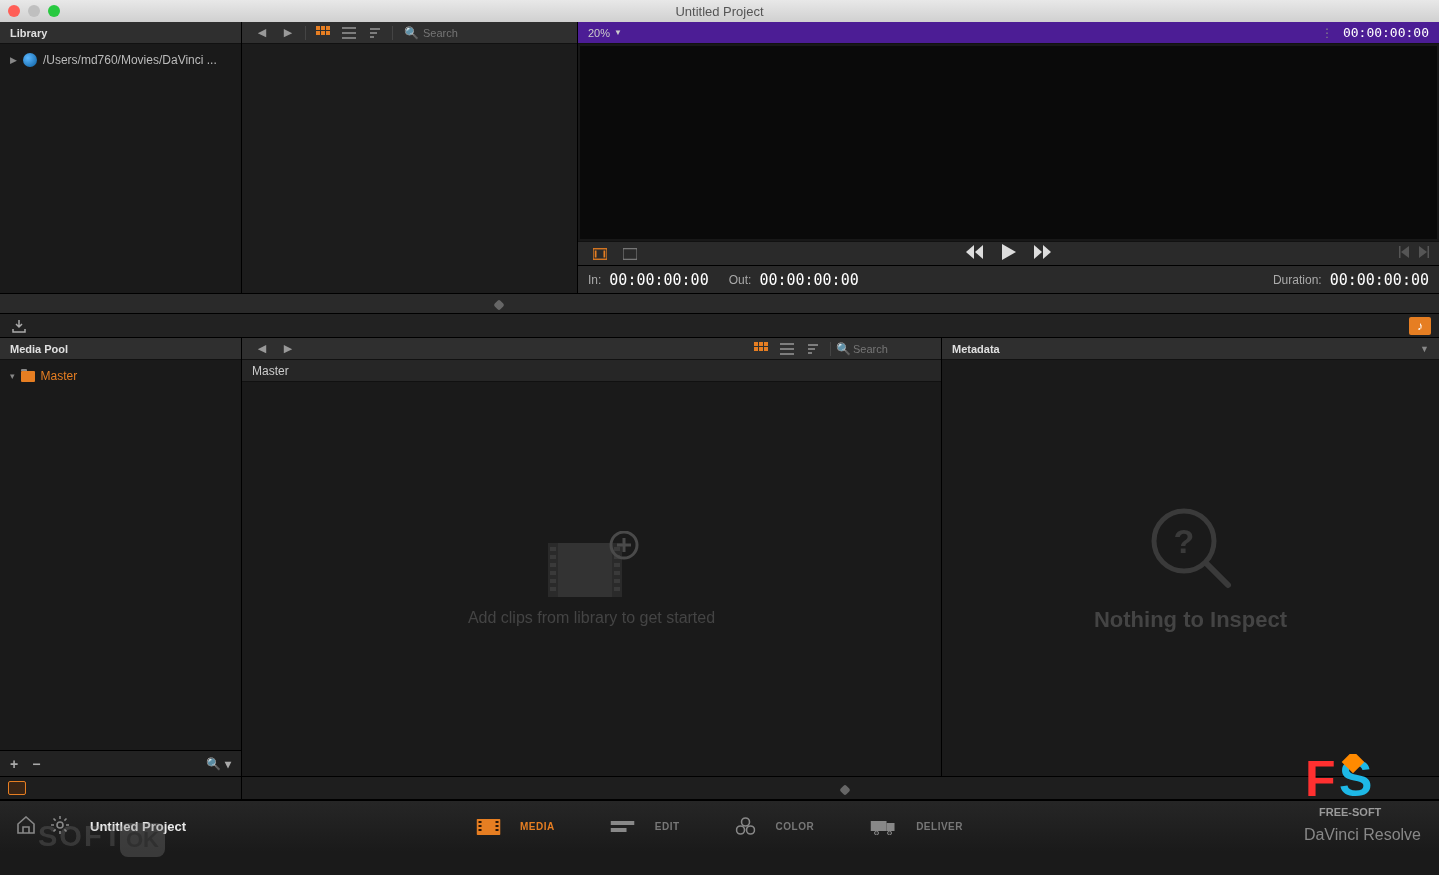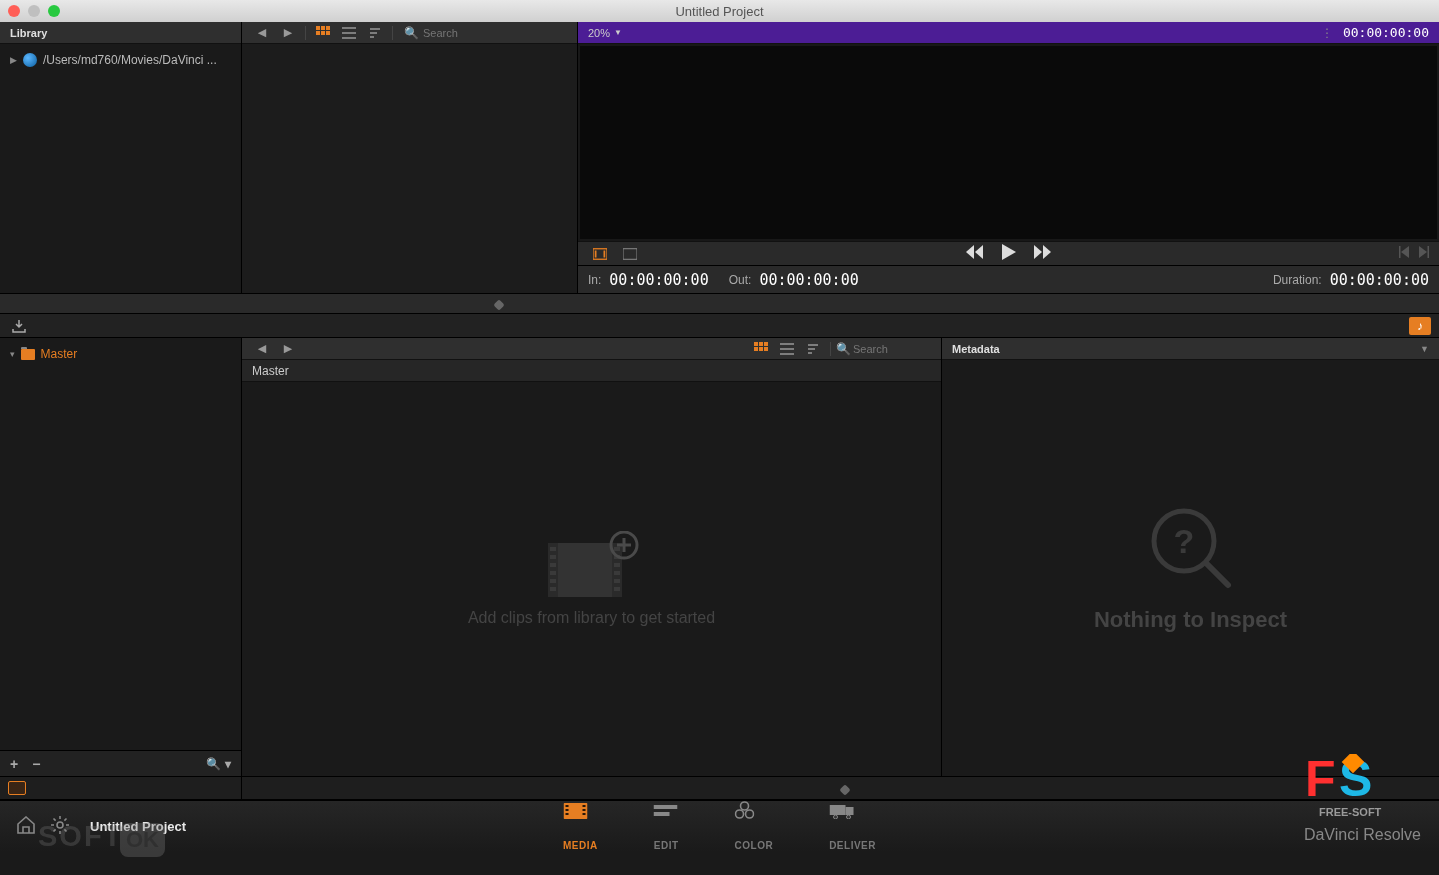--- a/index.html
+++ b/index.html
@@ -91,21 +91,21 @@
 .bstrip .mid { flex: 1; position: relative; }
 .bstrip .mid .dot2 { position: absolute; top: 9px; left: 50%; width: 8px; height: 8px; background: #666; transform: rotate(45deg); border-radius: 2px; }
 .bstrip .list-icon { width: 18px; height: 14px; background: #3a2515; border: 1px solid #e67e22; border-radius: 2px; }
 
 
 .pagenav { height: 52px; background: linear-gradient(#262626, #1a1a1a); display: flex; align-items: center; position: relative; border-top: 1px solid #000; }
 .pagenav .left-icons { display: flex; gap: 14px; padding: 0 16px; align-items: center; }
 .pagenav .home, .pagenav .gear { color: #888; cursor: pointer; }
 .pagenav .proj { color: #e8e8e8; font-size: 13px; font-weight: bold; margin-left: 6px; }
 .pages { position: absolute; left: 50%; transform: translateX(-50%); display: flex; gap: 56px; align-items: center; }
-.page { display: flex; flex-direction: column; align-items: flex-start; gap: 20px; color: #777; font-size: 10px; font-weight: bold; cursor: pointer; letter-spacing: 0.5px; }
+.page { display: flex; flex-direction: row; align-items: center; gap: 20px; color: #777; font-size: 10px; font-weight: bold; cursor: pointer; letter-spacing: 0.5px; }
 .page.active { color: #e67e22; }
 .page .picon { height: 18px; display: flex; align-items: center; justify-content: center; }
 .brand { position: absolute; right: 18px; bottom: 8px; color: #888; font-size: 16px; }
 
 
 .wm-fs { position: absolute; right: 24px; bottom: 48px; pointer-events: none; }
 .wm-soft { position: absolute; left: 38px; bottom: 22px; color: rgba(130,130,130,0.28); font-size: 29px; font-weight: 800; letter-spacing: 2px; pointer-events: none; }
 .wm-ok { position: absolute; left: 120px; bottom: 18px; background: rgba(120,120,120,0.35); color: rgba(30,30,30,0.4); padding: 4px 6px; border-radius: 8px; font-size: 22px; font-weight: 700; pointer-events: none; }
 </style>
 </head>
@@ -245,20 +245,21 @@
     </span>
   </div>
   <div class="right">
     <span class="mbtn active">♪</span>
   </div>
 </div>
 
 <div class="lower">
 
   <div class="pool-col">
+    <div class="panel-header">Media Pool</div>
     <div class="tree" style="flex:1;">
       <div class="tree-row master-row">
         <span class="chev" style="color:#888;">▾</span>
         <span class="folder-icon" style="background:#e67e22;"></span>
         <span>Master</span>
       </div>
     </div>
     <div class="pool-footer">
       <span class="fbtn">+</span>
       <span class="fbtn">−</span>

